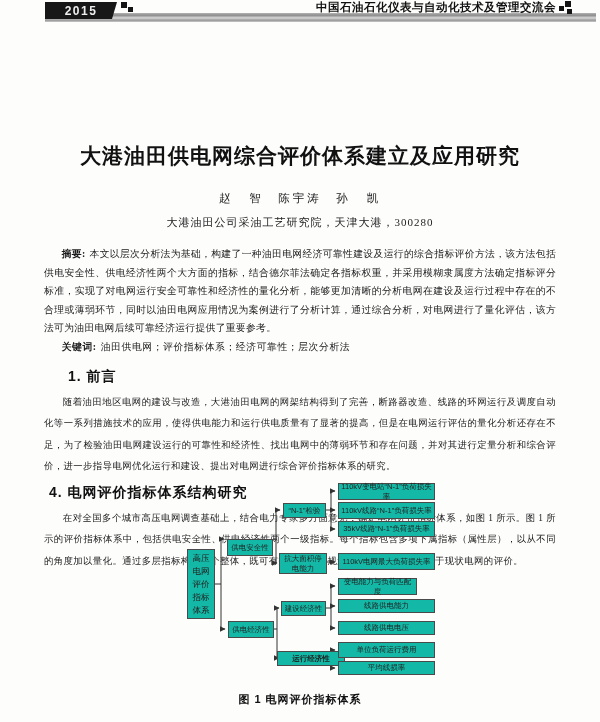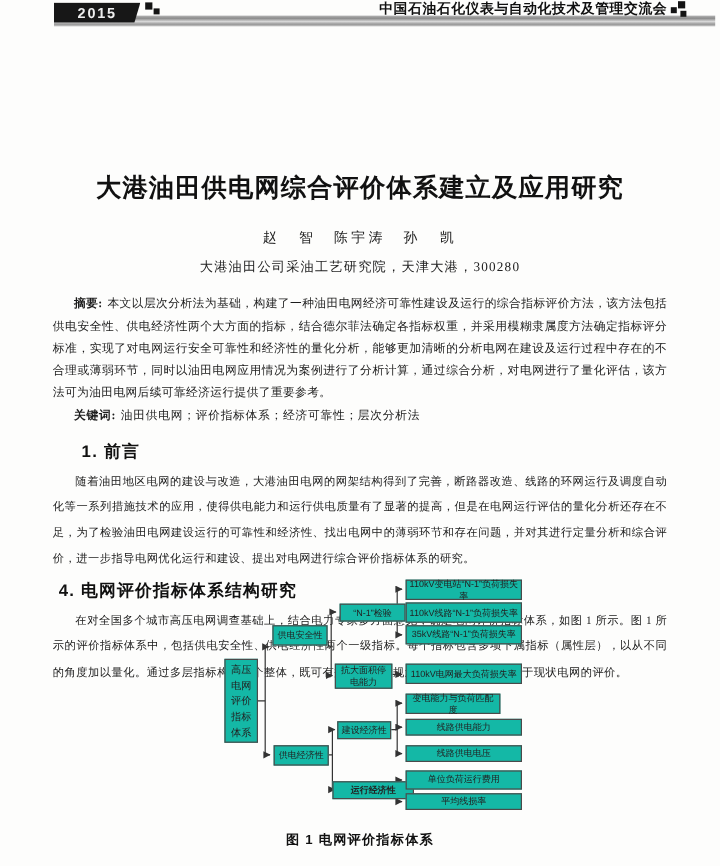--- a/index.html
+++ b/index.html
@@ -147,24 +147,24 @@
         <path d="M331,151 L335,151" marker-end="url(#arr)"></path>
         <path d="M326,181 L331,181"></path>
           <path d="M331,173 L331,191"></path>
         <path d="M331,173 L335,173" marker-end="url(#arr)"></path>
         <path d="M331,191 L335,191" marker-end="url(#arr)"></path>
       </g>
     </svg>
 
     <div class="nd root" style="left:187px;top:72px;width:28px;height:70px;">高压电网评价指标体系</div>
 
-    <div class="nd" style="left:227px;top:44px;width:46px;height:17px;">供电安全性</div>
+    <div class="nd" style="left:227px;top:62px;width:46px;height:17px;">供电安全性</div>
     <div class="nd" style="left:228px;top:144px;width:46px;height:17px;">供电经济性</div>
 
-    <div class="nd" style="left:283px;top:26px;width:55px;height:15px;">“N-1”检验</div>
+    <div class="nd" style="left:283px;top:26px;width:43px;height:15px;">“N-1”检验</div>
     <div class="nd" style="left:279px;top:76px;width:48px;height:21px;">抗大面积停电能力</div>
     <div class="nd" style="left:281px;top:124px;width:45px;height:15px;">建设经济性</div>
     <div class="nd" style="left:277px;top:174px;width:68px;height:15px;font-weight:bold;">运行经济性</div>
 
     <div class="nd" style="left:338px;top:6px;width:97px;height:17px;">110kV变电站“N-1”负荷损失率</div>
     <div class="nd" style="left:338px;top:25px;width:97px;height:17px;">110kV线路“N-1”负荷损失率</div>
     <div class="nd" style="left:338px;top:44px;width:97px;height:16px;">35kV线路“N-1”负荷损失率</div>
     <div class="nd" style="left:338px;top:76px;width:97px;height:17px;">110kV电网最大负荷损失率</div>
     <div class="nd" style="left:338px;top:101px;width:79px;height:17px;">变电能力与负荷匹配度</div>
     <div class="nd" style="left:338px;top:122px;width:97px;height:14px;">线路供电能力</div>

